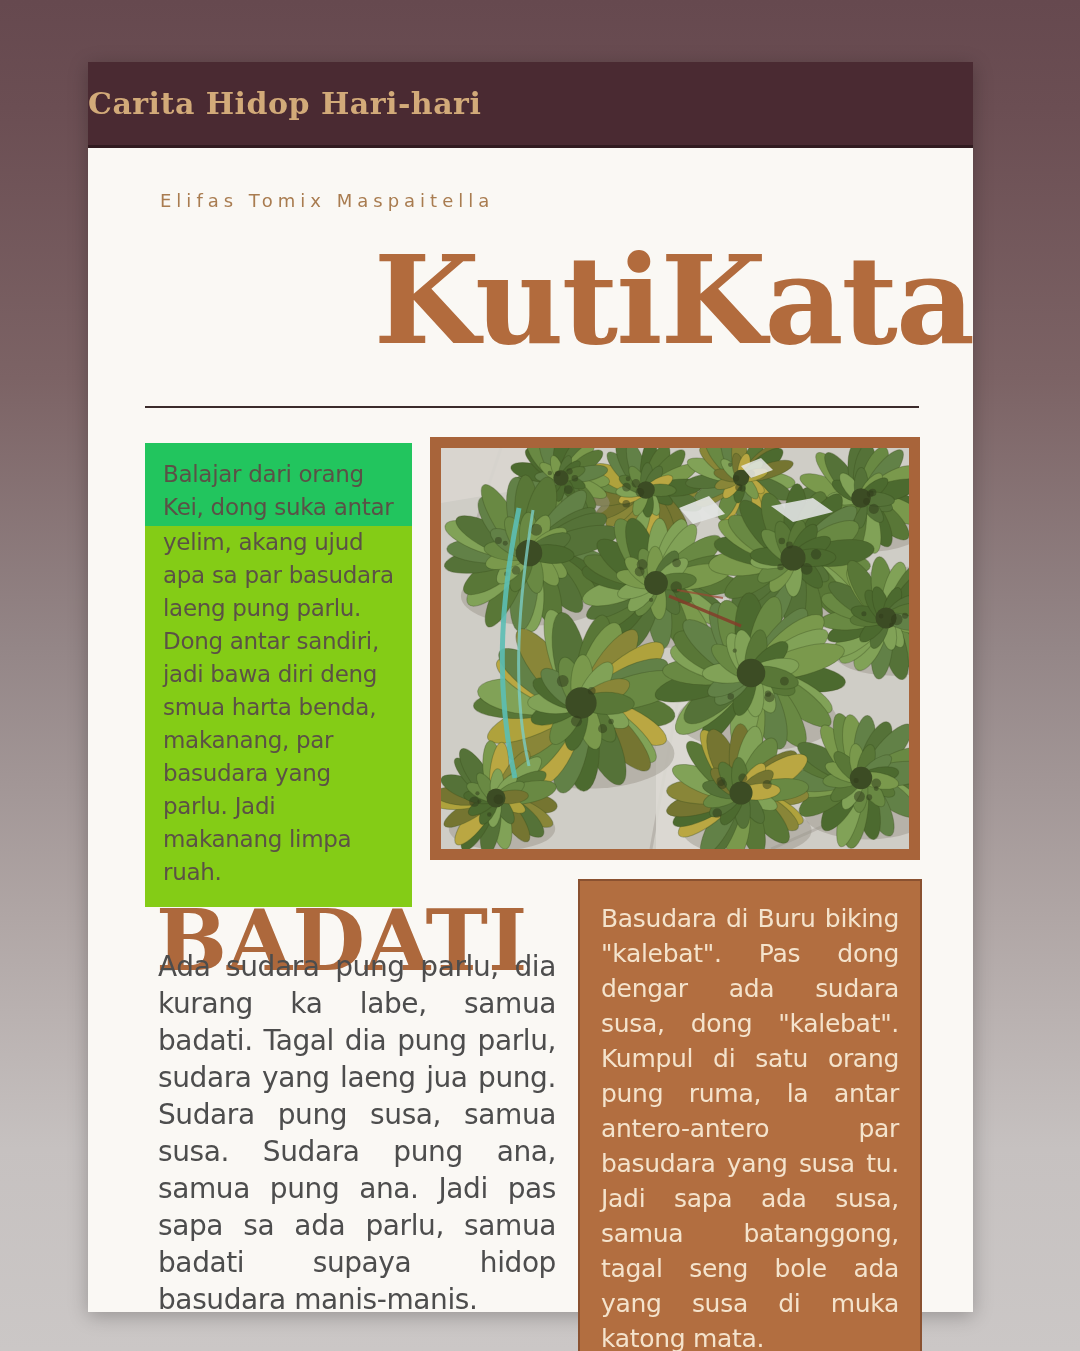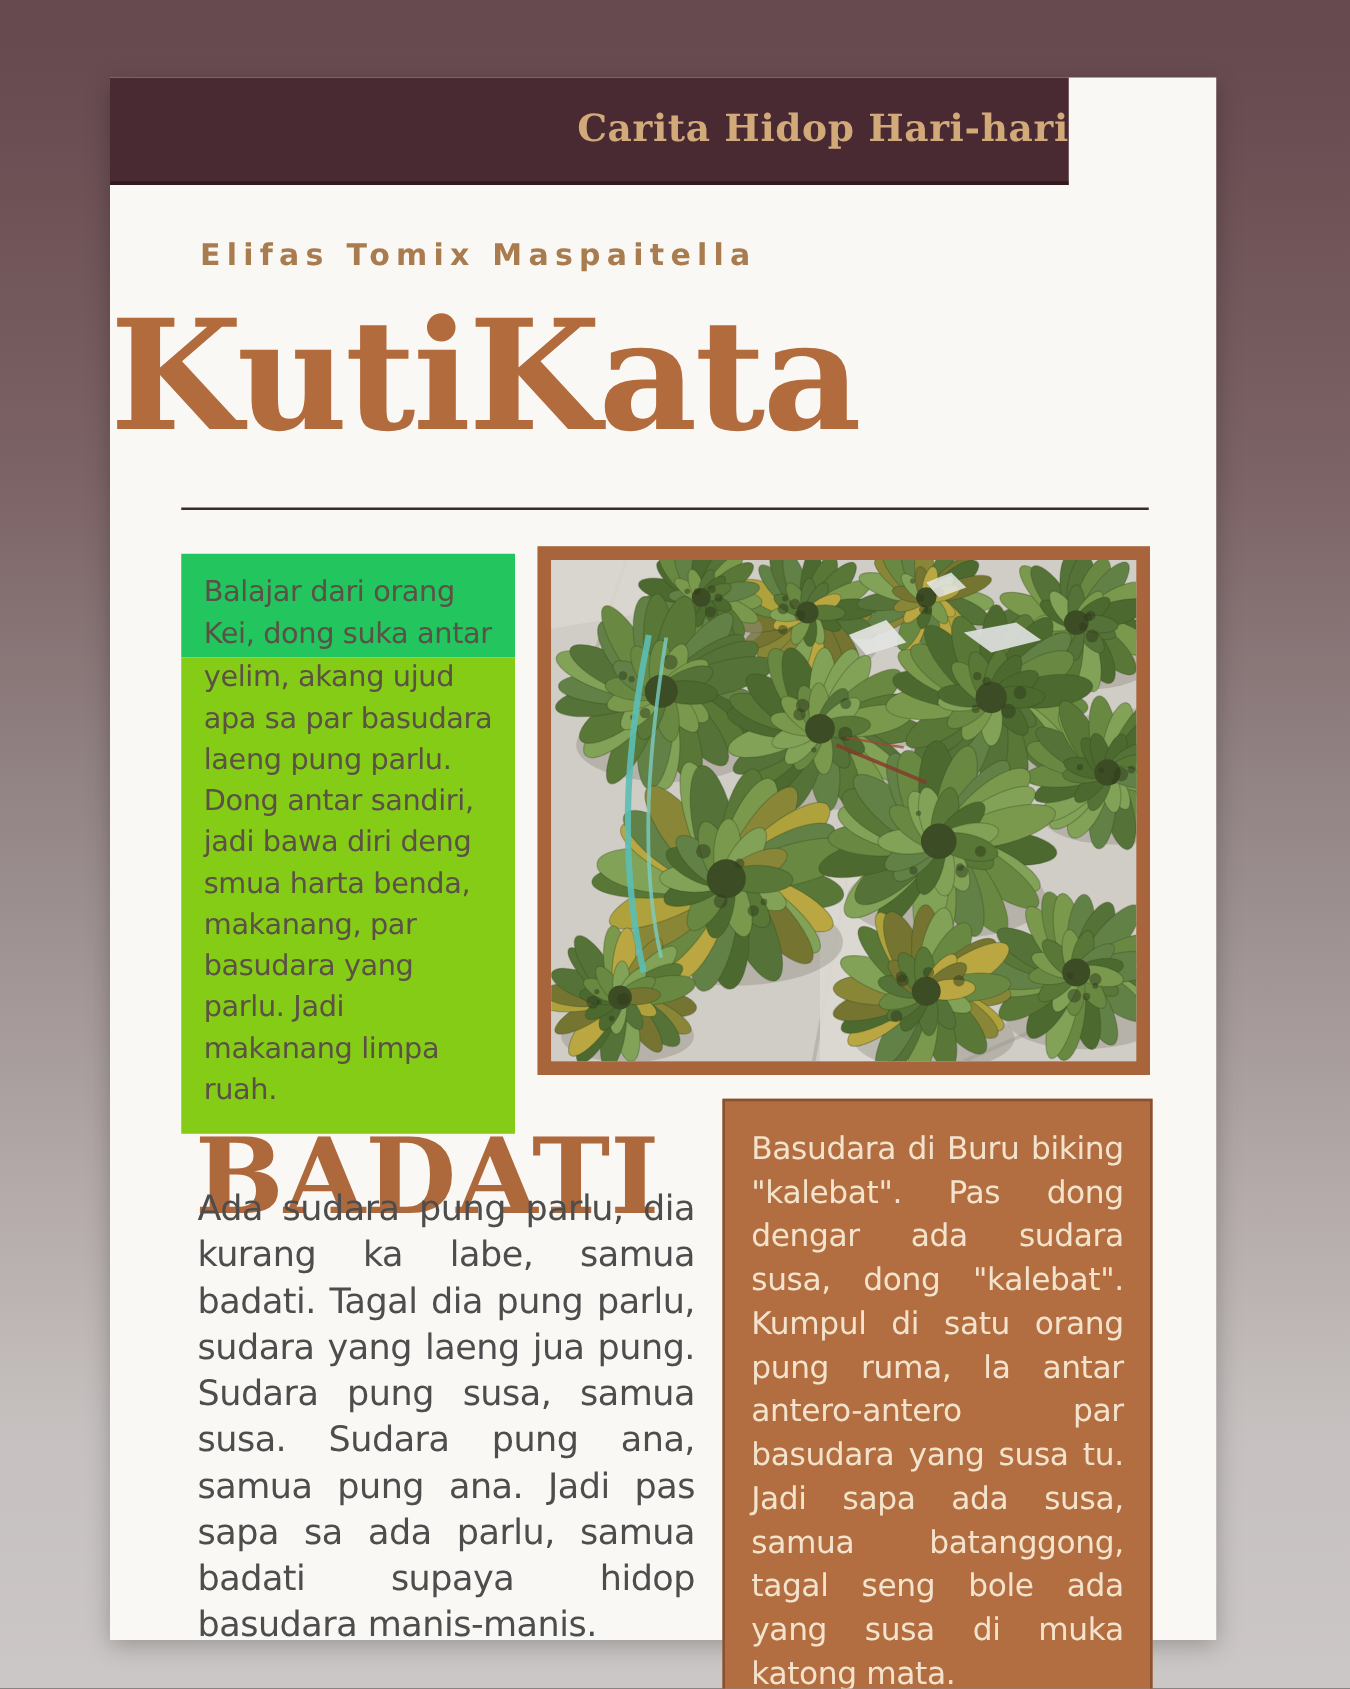--- a/index.html
+++ b/index.html
@@ -6,38 +6,38 @@
   .canvas{
     position:relative;width:1080px;height:1351px;overflow:hidden;margin:0 auto;
     font-family:"DejaVu Sans","Liberation Sans",sans-serif;
     background:linear-gradient(180deg,#66494f 0%,#6b4e53 8%,#7c6365 28%,#948687 48%,#b0a6a5 68%,#c6c1c0 85%,#cbc7c6 100%);
   }
   .page{
     position:absolute;left:88px;top:62px;width:885px;height:1250px;
     background:#faf8f4;box-shadow:0 4px 18px rgba(0,0,0,.25);
   }
   .banner{
-    position:absolute;left:0;top:0;width:767px;height:86px;background:#4a2a32;
+    position:absolute;left:0;top:0;width:885px;height:86px;background:#4a2a32;
     border-bottom:3px solid rgba(20,8,12,.45);box-sizing:border-box;
-    display:flex;align-items:center;justify-content:flex-end;
+    display:flex;align-items:center;justify-content:flex-start;
   }
   .banner-text{
     color:#d2aa79;font-family:"DejaVu Serif","Liberation Serif",serif;
     font-size:30px;font-weight:bold;letter-spacing:.5px;
   }
   .author{
-    position:absolute;left:72px;top:128px;color:#a97c50;font-weight:bold;
-    font-size:24px;letter-spacing:5px;white-space:nowrap;
+    position:absolute;left:72px;top:128px;color:#a97c50;font-weight:normal;
+    font-size:18px;letter-spacing:5px;white-space:nowrap;
   }
   .issue{
     position:absolute;right:59px;top:114px;color:#6d4842;white-space:nowrap;
     font-family:"DejaVu Serif","Liberation Serif",serif;font-size:26px;font-weight:bold;
   }
   .title{
-    position:absolute;left:0;top:170px;width:885px;text-align:left;
+    position:absolute;left:0;top:170px;width:885px;text-align:right;
     font-family:"DejaVu Serif","Liberation Serif",serif;font-weight:bold;
     font-size:122px;line-height:1.12;letter-spacing:-2px;color:#b26b3d;
   }
   .rule{position:absolute;left:57px;top:344px;width:774px;height:2px;background:#3b2b2b;}
   .note{
     position:absolute;left:57px;top:381px;width:267px;
     color:#5b5146;font-size:23px;line-height:33px;letter-spacing:-.3px;
   }
   .note-lead{background:#22c55e;padding:15px 18px 2px 18px;}
   .note-rest{background:#84cc16;padding:0 18px 18px 18px;}

